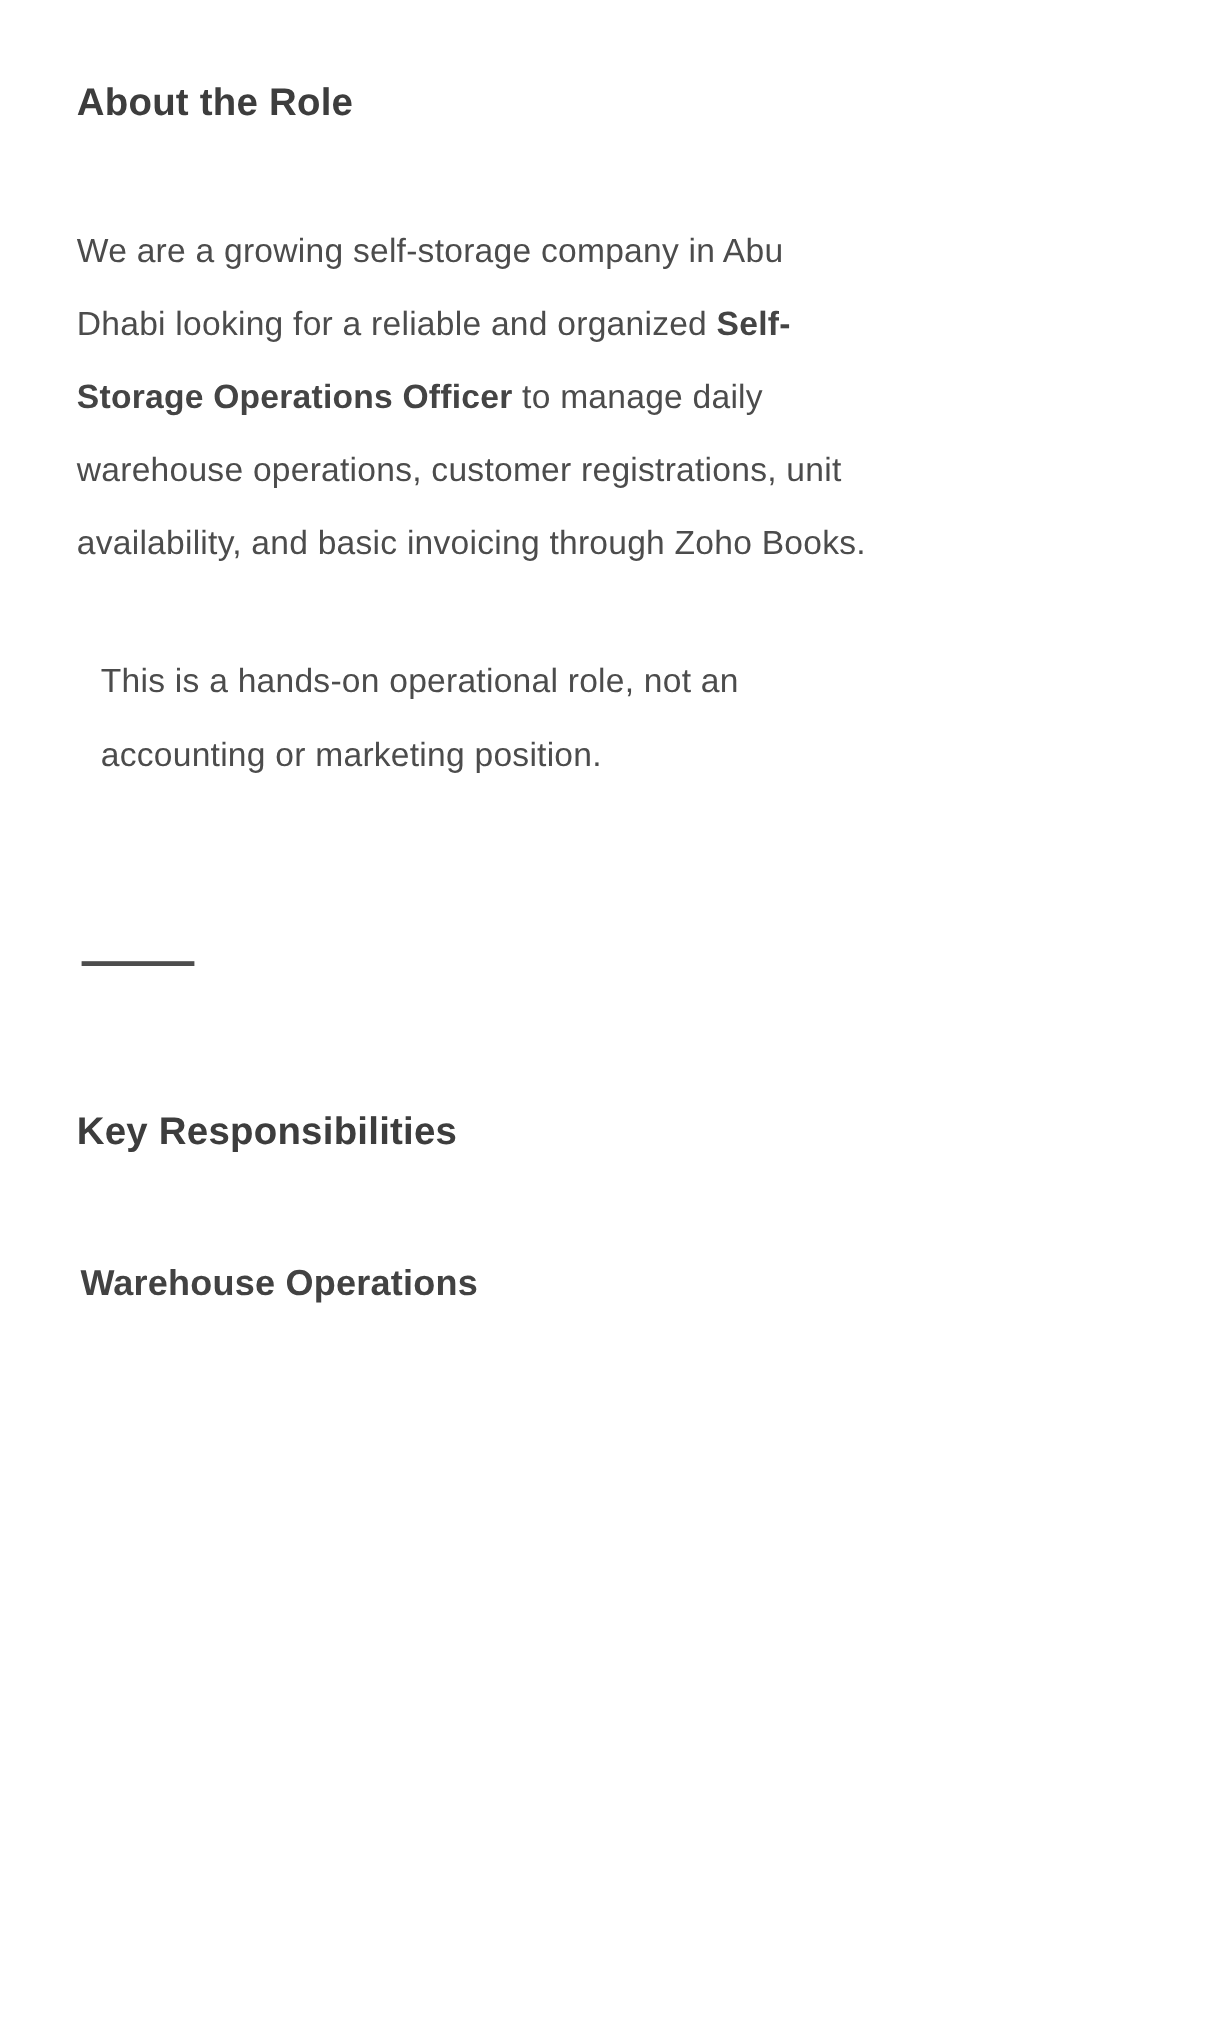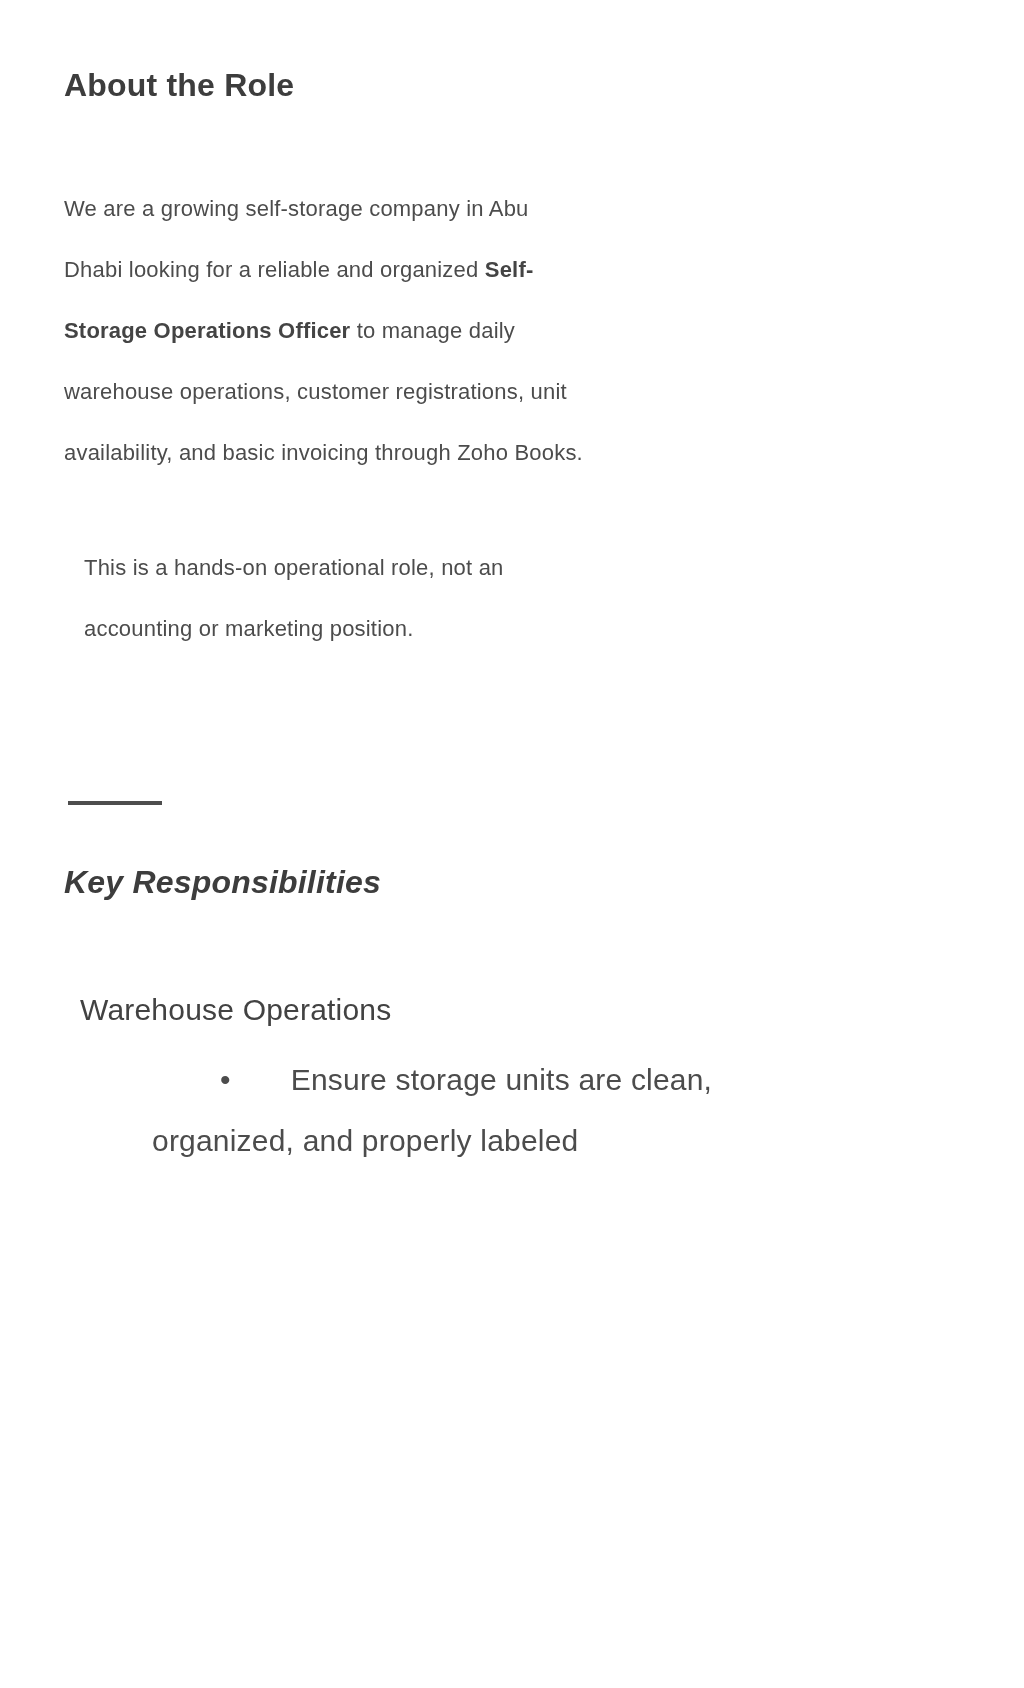--- a/index.html
+++ b/index.html
@@ -22,27 +22,26 @@
   }
   .section-heading {
     margin: 0;
     font-size: 32px;
     line-height: 42px;
     font-weight: 700;
     color: #3d3d3d;
     letter-spacing: 0.2px;
   }
   .heading-key {
-    margin-top: 56px;
-    font-style: italic;
+    margin-top: 116px;
   }
   .body-paragraph {
     margin: 0;
     margin-top: 72px;
-    font-size: 22px;
+    font-size: 28px;
     line-height: 61px;
     font-weight: 400;
     color: #4c4c4c;
     white-space: pre-wrap;
     letter-spacing: 0.2px;
   }
   .body-paragraph .b {
     font-weight: 700;
     color: #444444;
   }
@@ -52,25 +51,25 @@
   }
   .divider {
     margin: 0;
     margin-top: 142px;
     margin-left: 4px;
     width: 94px;
     border: none;
     border-top: 4px solid #4d4d4d;
   }
   .sub-heading {
-    margin: 16px;
+    margin: 3px;
     margin-top: 86px;
     font-size: 30px;
     line-height: 42px;
-    font-weight: 400;
+    font-weight: 700;
     color: #424242;
     letter-spacing: 0.2px;
   }
   .bullet-list {
     margin-top: 18px;
   }
   .bullet-item {
     padding-left: 88px;
     text-indent: 68px;
     font-size: 30px;
@@ -101,17 +100,15 @@
   <p class="body-paragraph paragraph-note">This is a hands-on operational role, not an
 accounting or marketing position.</p>
 
   <hr class="divider">
 
   <h2 class="section-heading heading-key">Key Responsibilities</h2>
 
   <h3 class="sub-heading">Warehouse Operations</h3>
 
   <div class="bullet-list" id="bullet-list">
-      <div class="bullet-item"><span class="dot">•</span>Ensure storage units are clean,
-organized, and properly labeled</div>
     </div>
 
 </div>
 
 </body></html>

